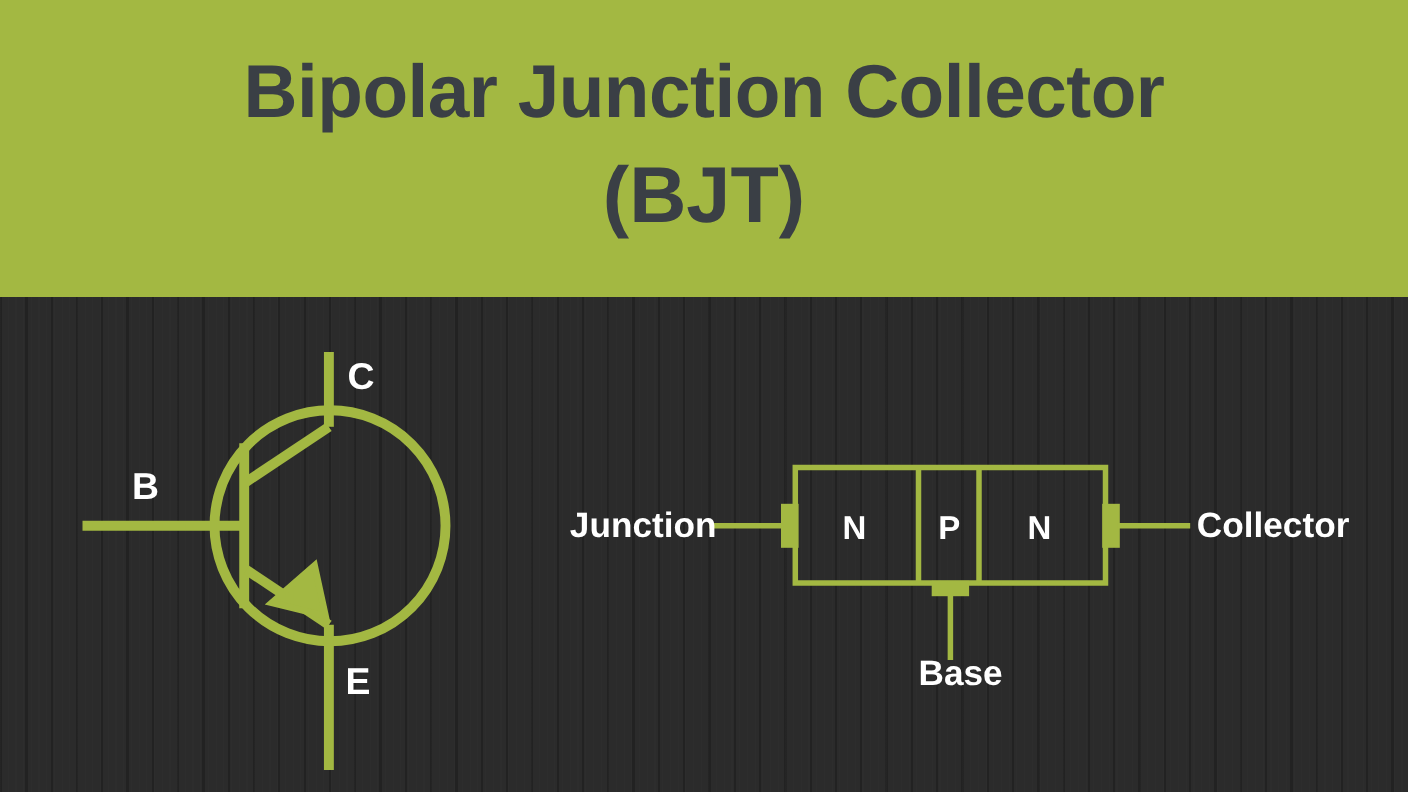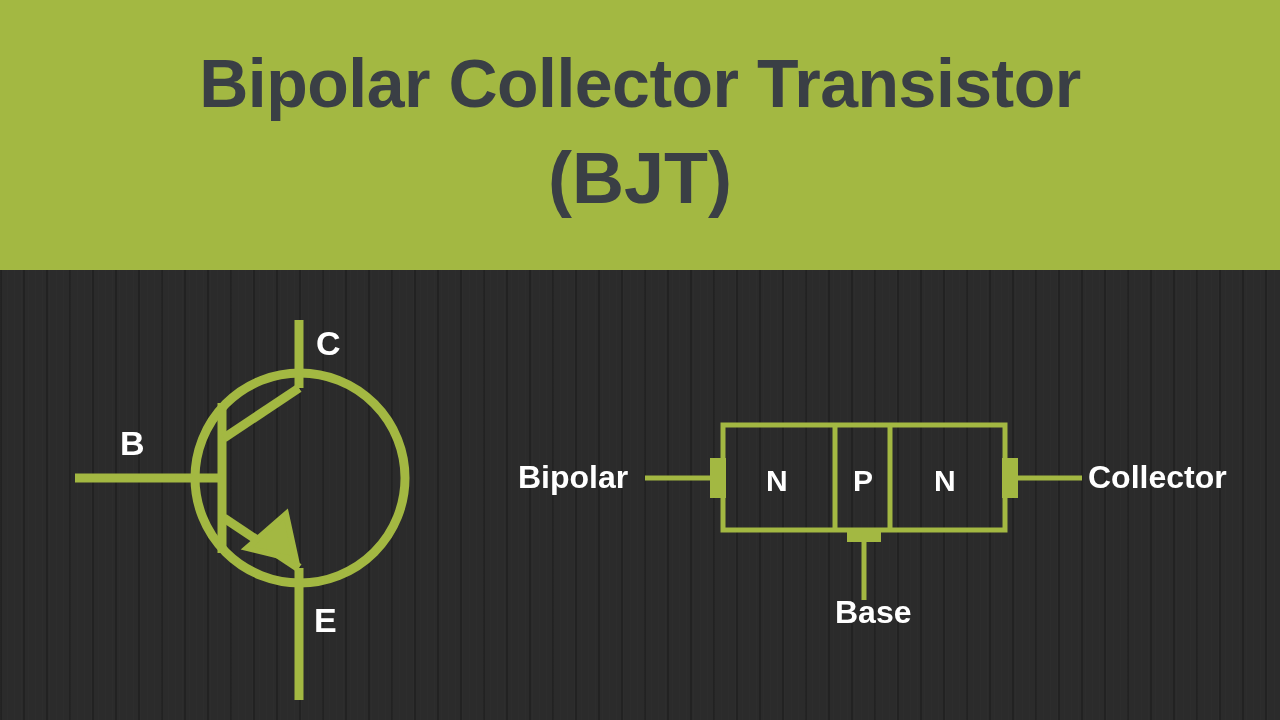--- a/index.html
+++ b/index.html
@@ -66,21 +66,21 @@
   .lbl-term { font-size:32px; }
   .lbl-big  { font-size:34px; }
   .lbl-region { font-size:30px; }
 </style>
 </head>
 <body>
 
 <div id="page">
 
   <div id="banner">
-    <div class="title-line-1">Bipolar Collector Transistor</div>
+    <div class="title-line-1">Bipolar Junction Collector</div>
     <div class="title-line-2">(BJT)</div>
   </div>
 
   <div id="stage">
 
     <svg class="draw" viewBox="0 0 1280 450">
       <g fill="none" stroke="#a3b842" stroke-width="9" stroke-linecap="butt" stroke-linejoin="miter">
 
         <circle cx="300" cy="208" r="105"></circle>
 
@@ -127,18 +127,18 @@
         <line x1="1016" y1="208" x2="1082" y2="208"></line>
 
         <line x1="864" y1="270" x2="864" y2="330"></line>
       </g>
     </svg>
 
     <div class="lbl lbl-region" style="left:766px; top:196px;">N</div>
     <div class="lbl lbl-region" style="left:853px; top:196px;">P</div>
     <div class="lbl lbl-region" style="left:934px; top:196px;">N</div>
 
-    <div class="lbl lbl-term" style="left:518px; top:191px;">Bipolar</div>
+    <div class="lbl lbl-term" style="left:518px; top:191px;">Junction</div>
     <div class="lbl lbl-term" style="left:1088px; top:191px;">Collector</div>
     <div class="lbl lbl-term" style="left:835px; top:326px;">Base</div>
 
   </div>
 </div>
 
 </body></html>

